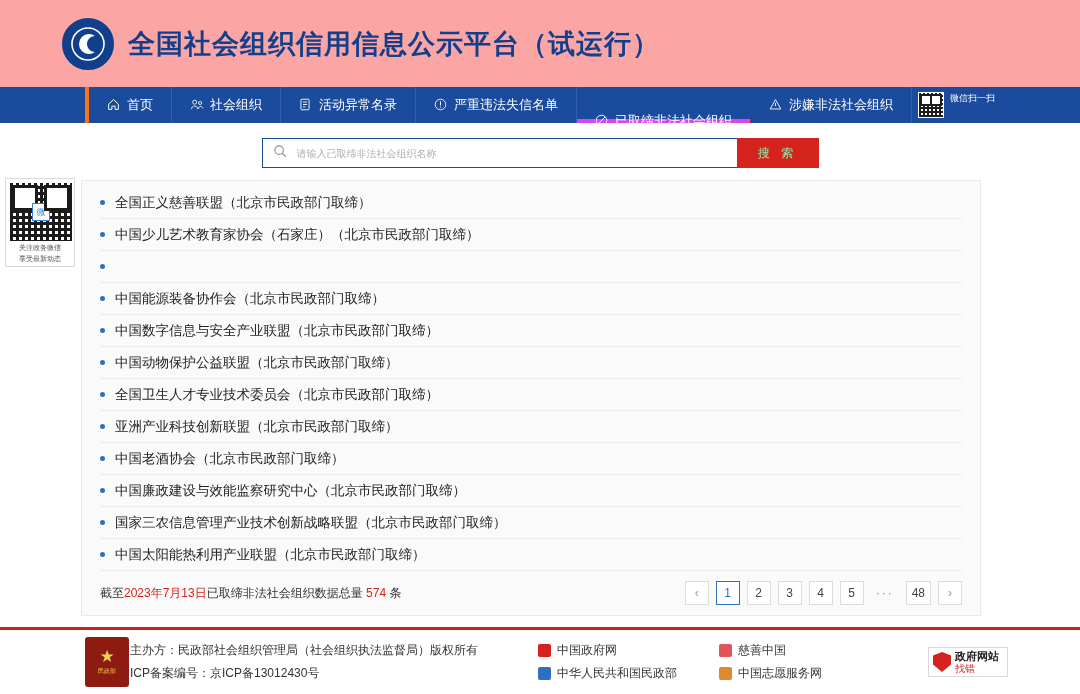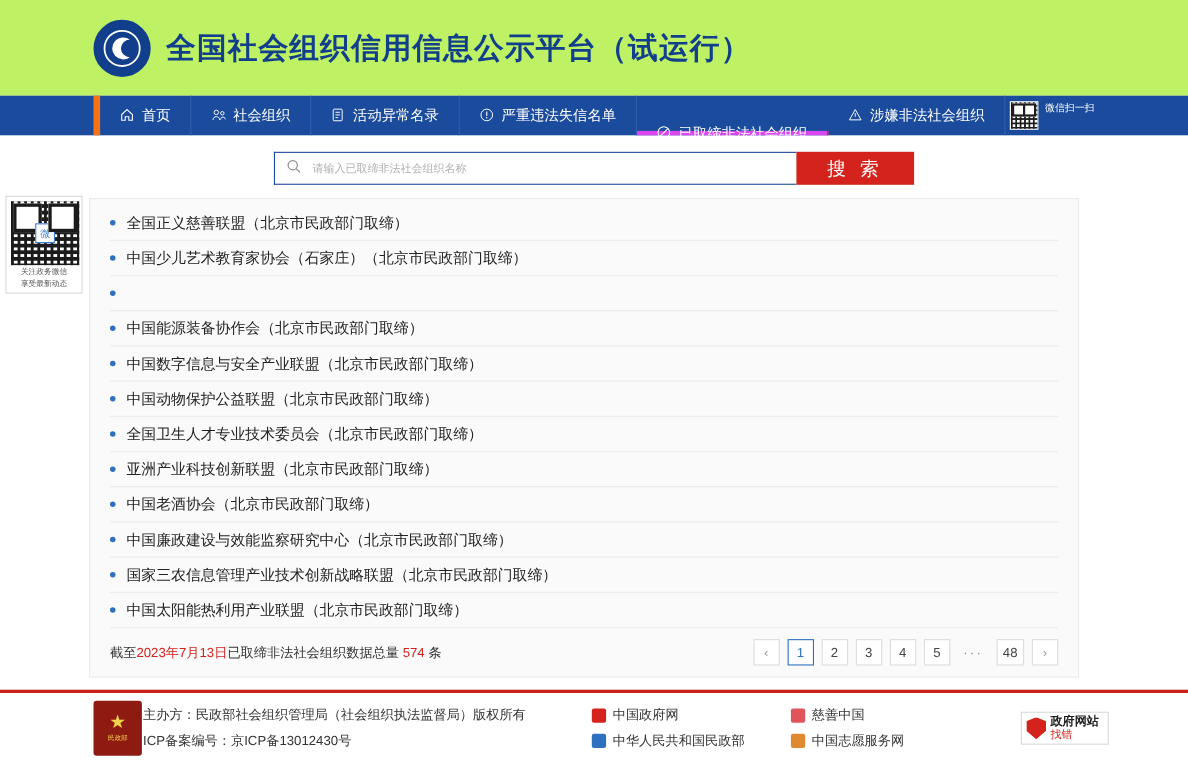--- a/index.html
+++ b/index.html
@@ -8,24 +8,24 @@
     width: 1080px; height: 694px;
     font-family: "Liberation Sans", sans-serif;
     background: #ffffff;
     overflow: hidden;
   }
   .page { position: relative; width: 1080px; height: 694px; }
 
   
   .header {
     height: 87px;
-    background: #bef264;
+    background: #fca5a5;
     display: flex;
     align-items: center;
-    padding-left: 85px;
+    padding-left: 62px;
   }
   .logo-mark {
     width: 52px; height: 52px;
     border-radius: 50%;
     background: #123f8c;
     border: 2px solid #123f8c;
     position: relative;
     flex: 0 0 auto;
     display: flex; align-items: center; justify-content: center;
   }
@@ -52,21 +52,21 @@
     display: flex;
     align-items: center;
     gap: 6px;
     padding: 0 18px;
     color: #ffffff;
     font-size: 13px;
     border-right: 1px solid #2f5fae;
     white-space: nowrap;
     cursor: pointer;
   }
-  .nav-item:first-child { border-left: 6px solid #f97316; }
+  .nav-item:first-child { border-left: 4px solid #f97316; }
   .nav-item.active { background: #d946ef; border-right-color: #c9221a; margin-top: 32px; }
   .nav-ico { display: inline-block; width: 14px; height: 14px; line-height: 14px; text-align: center; }
   .nav-ico svg { display: block; }
   .qr-nav {
     position: absolute;
     right: 85px; top: 50%;
     transform: translateY(-50%);
     display: flex; align-items: flex-start; gap: 6px;
   }
   .qr-nav .qr-box {
@@ -118,25 +118,25 @@
     border: none; outline: none;
     width: 100%;
     margin-left: 8px;
     font-size: 10px;
     color: #333;
     font-family: "Liberation Sans", sans-serif;
     background: transparent;
   }
   .search-input-box input::placeholder { color: #b0b0b0; }
   .search-btn {
-    width: 107px; height: 30px;
+    width: 82px; height: 30px;
     background: #d4231c;
-    color: #ffffff;
+    color: #86efac;
     border: none;
-    font-size: 17px;
+    font-size: 12px;
     letter-spacing: 4px;
     cursor: pointer;
     font-family: "Liberation Sans", sans-serif;
   }
 
   
   .side-qr {
     position: absolute;
     left: 5px; top: 178px;
     width: 70px;

